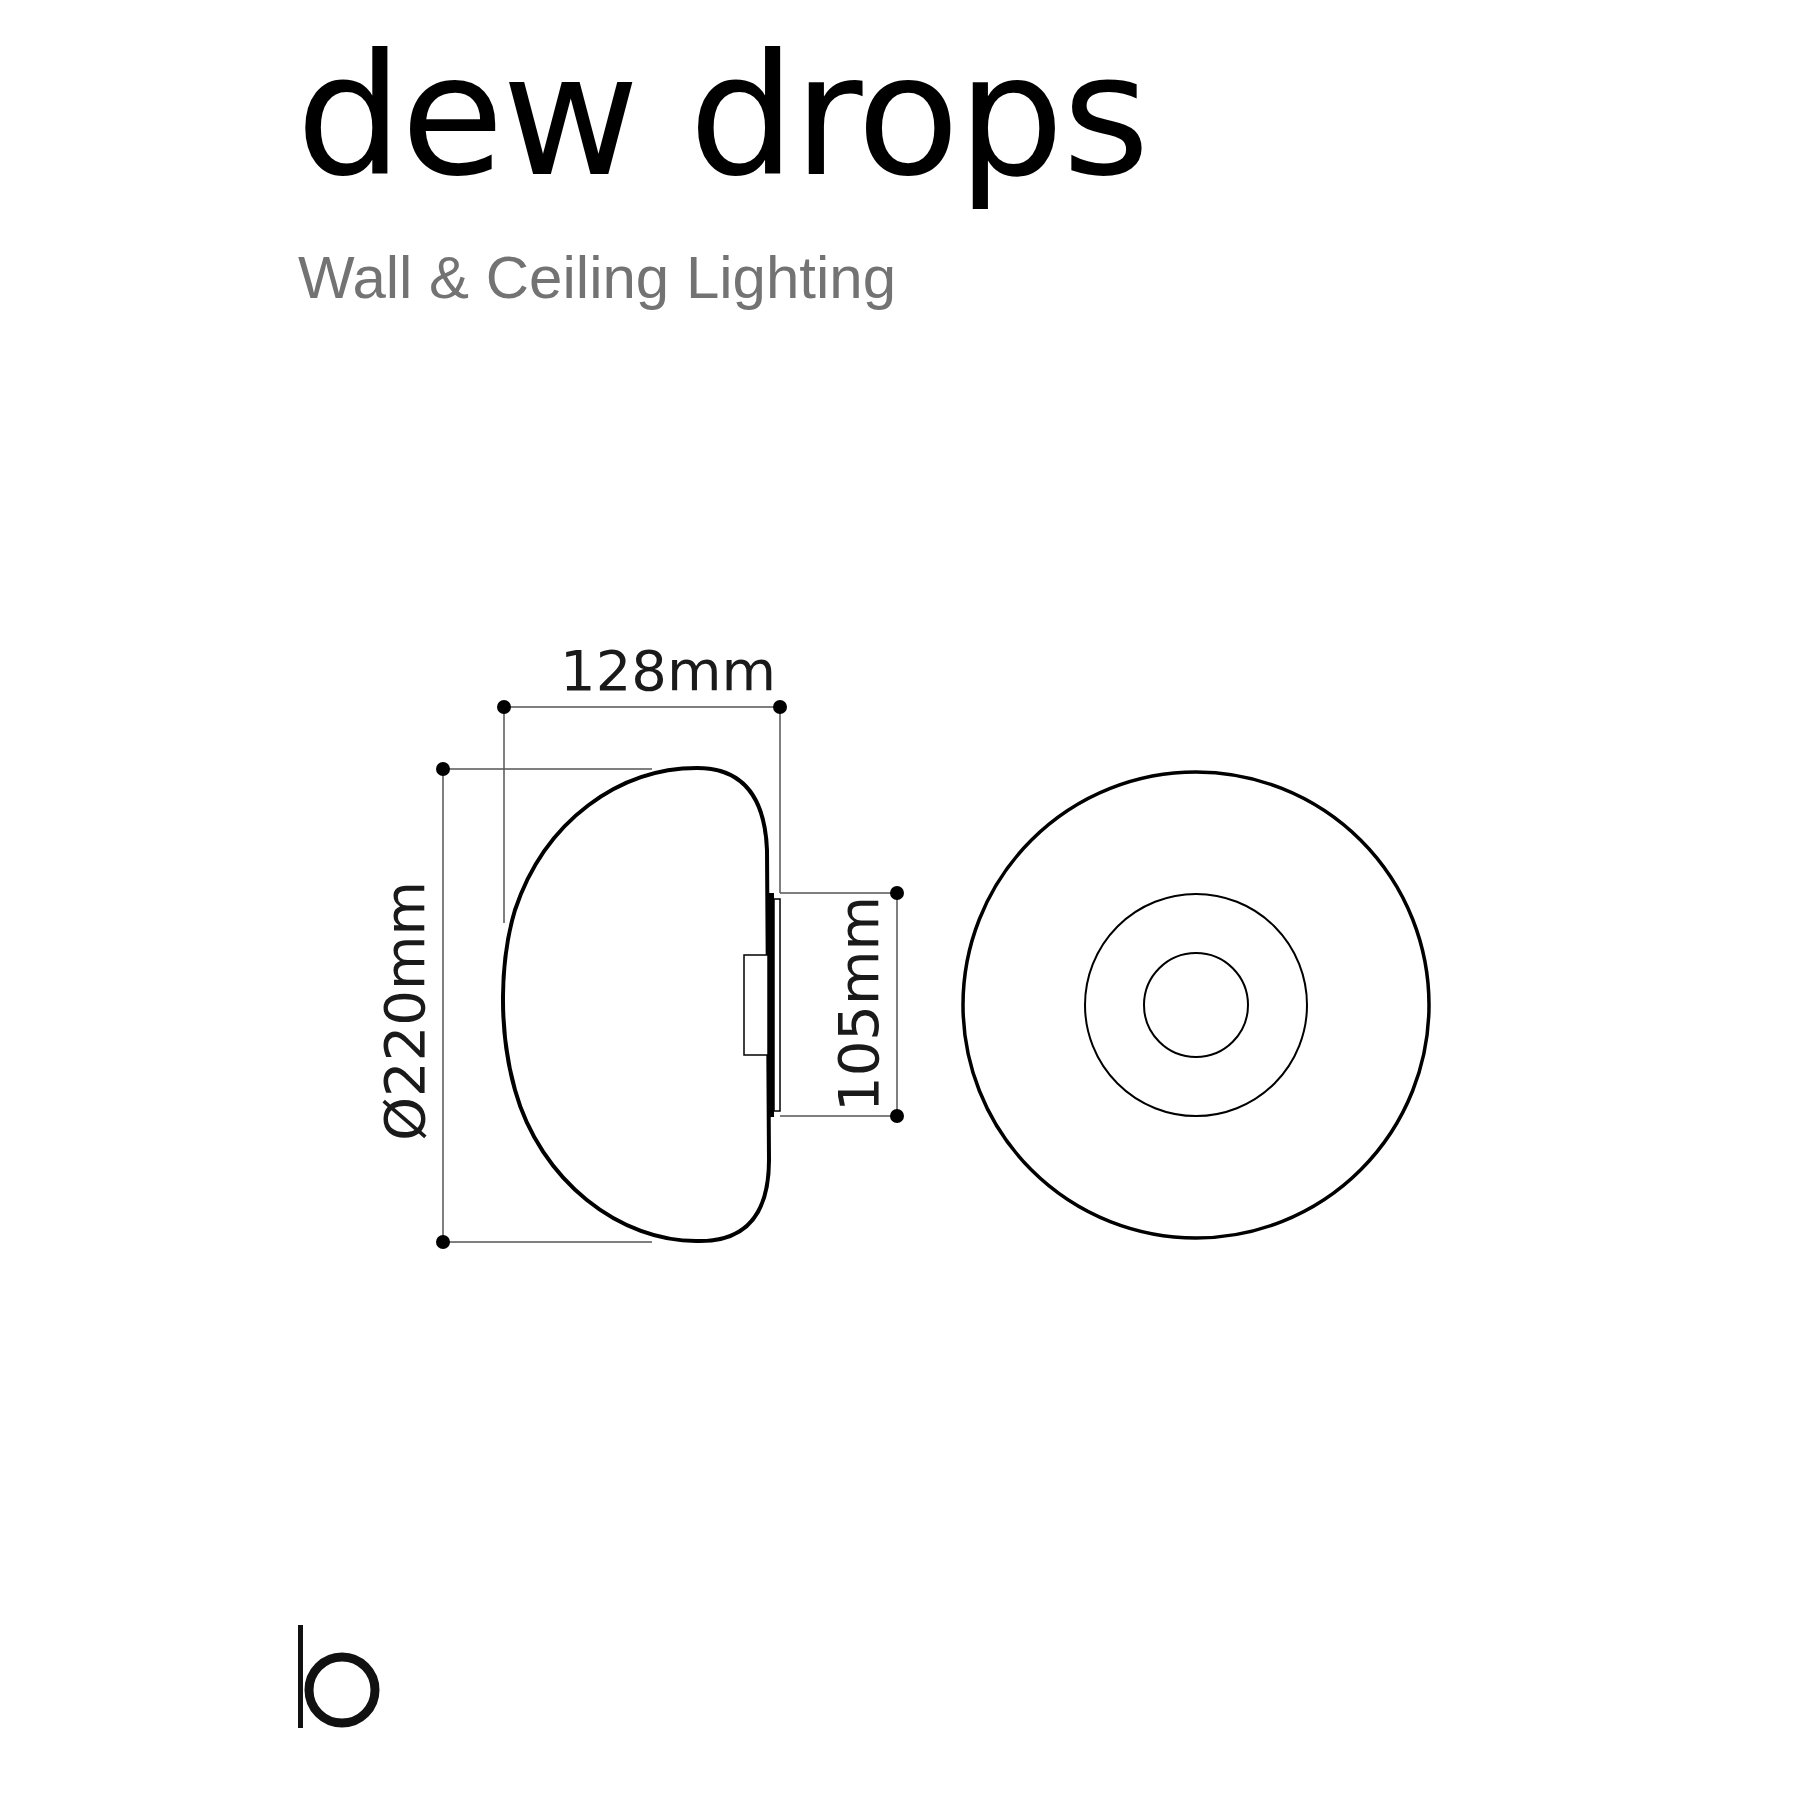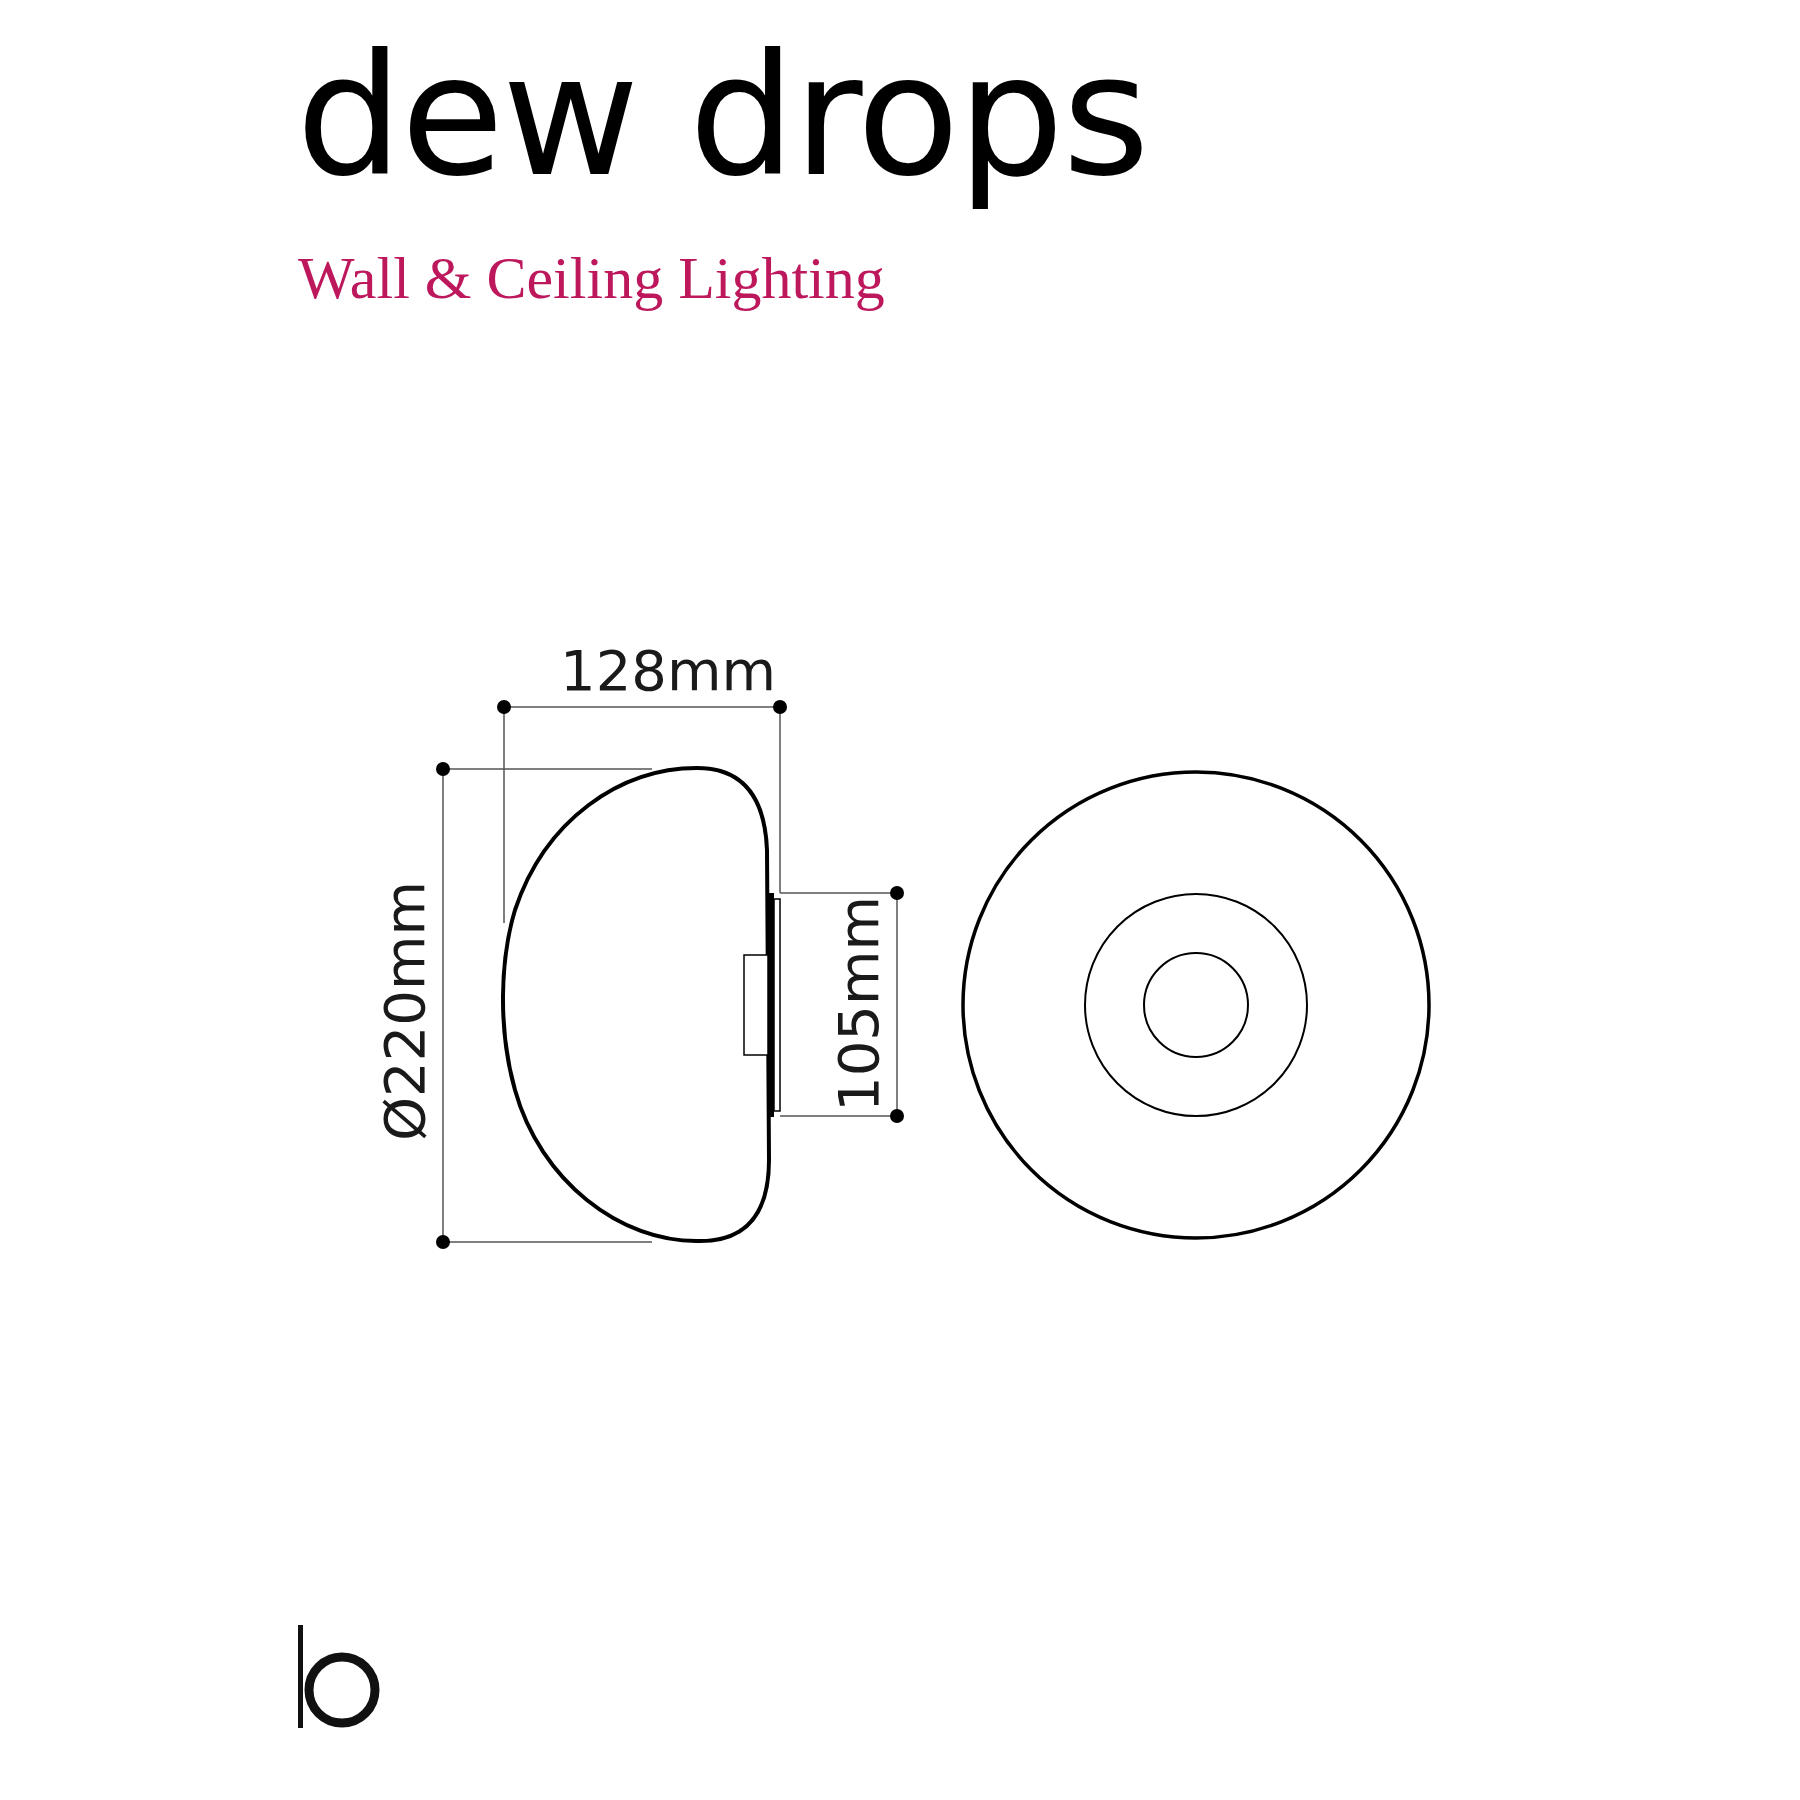--- a/index.html
+++ b/index.html
@@ -5,22 +5,22 @@
   html, body { margin: 0; padding: 0; background: #ffffff; }
   body { width: 1800px; height: 1800px; position: relative; overflow: hidden; }
   .title {
     position: absolute; left: 296px; top: 32px;
     font-family: "DejaVu Sans", sans-serif;
     font-size: 168px; font-weight: normal; letter-spacing: -2px;
     color: #000000; line-height: 1; white-space: nowrap;
   }
   .subtitle {
     position: absolute; left: 298px; top: 248px;
-    font-family: Liberation Serif, serif;
-    font-size: 60px; font-weight: 300; color: #be185d;
+    font-family: Liberation Sans, sans-serif;
+    font-size: 60px; font-weight: 300; color: #737373;
     line-height: 1; white-space: nowrap; letter-spacing: 0px;
   }
   svg.drawing { position: absolute; left: 0; top: 0; }
   .dimtext {
     font-family: "DejaVu Sans", sans-serif; font-size: 56px; fill: #1a1a1a;
   }
 </style>
 </head>
 <body>
 

